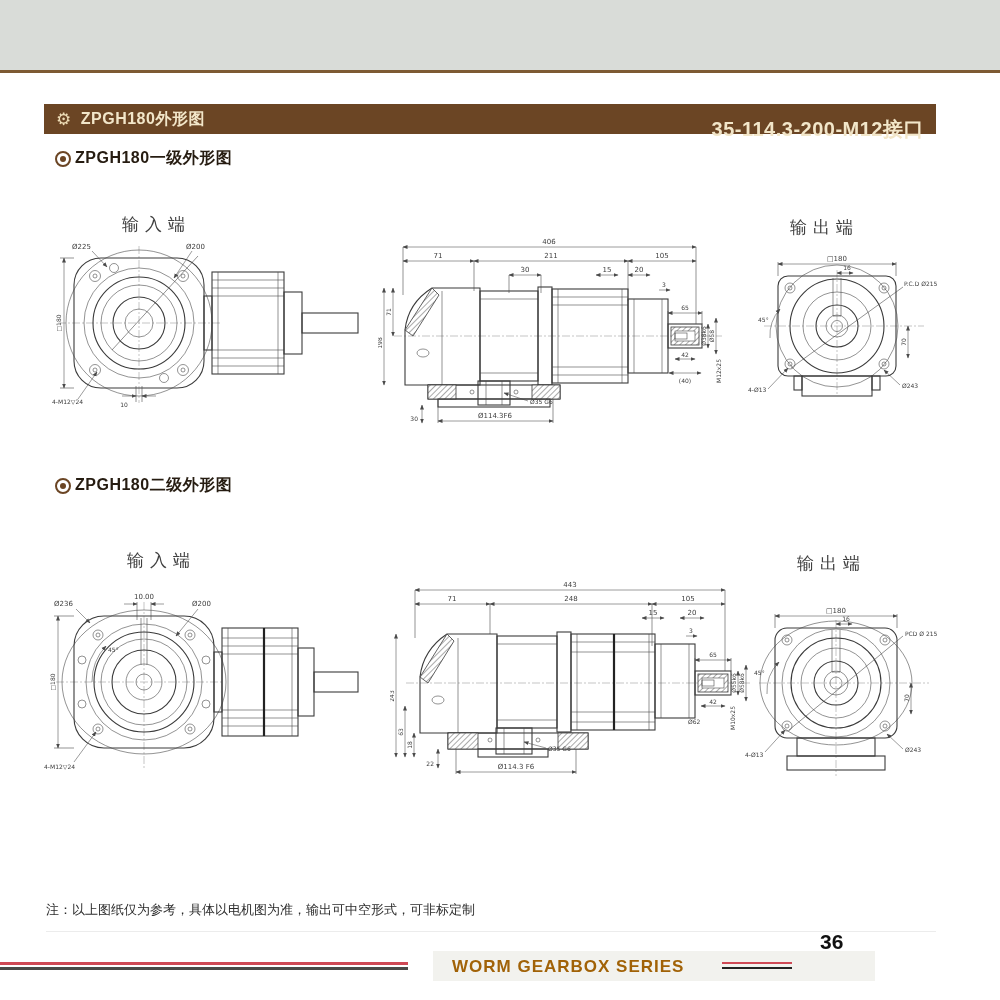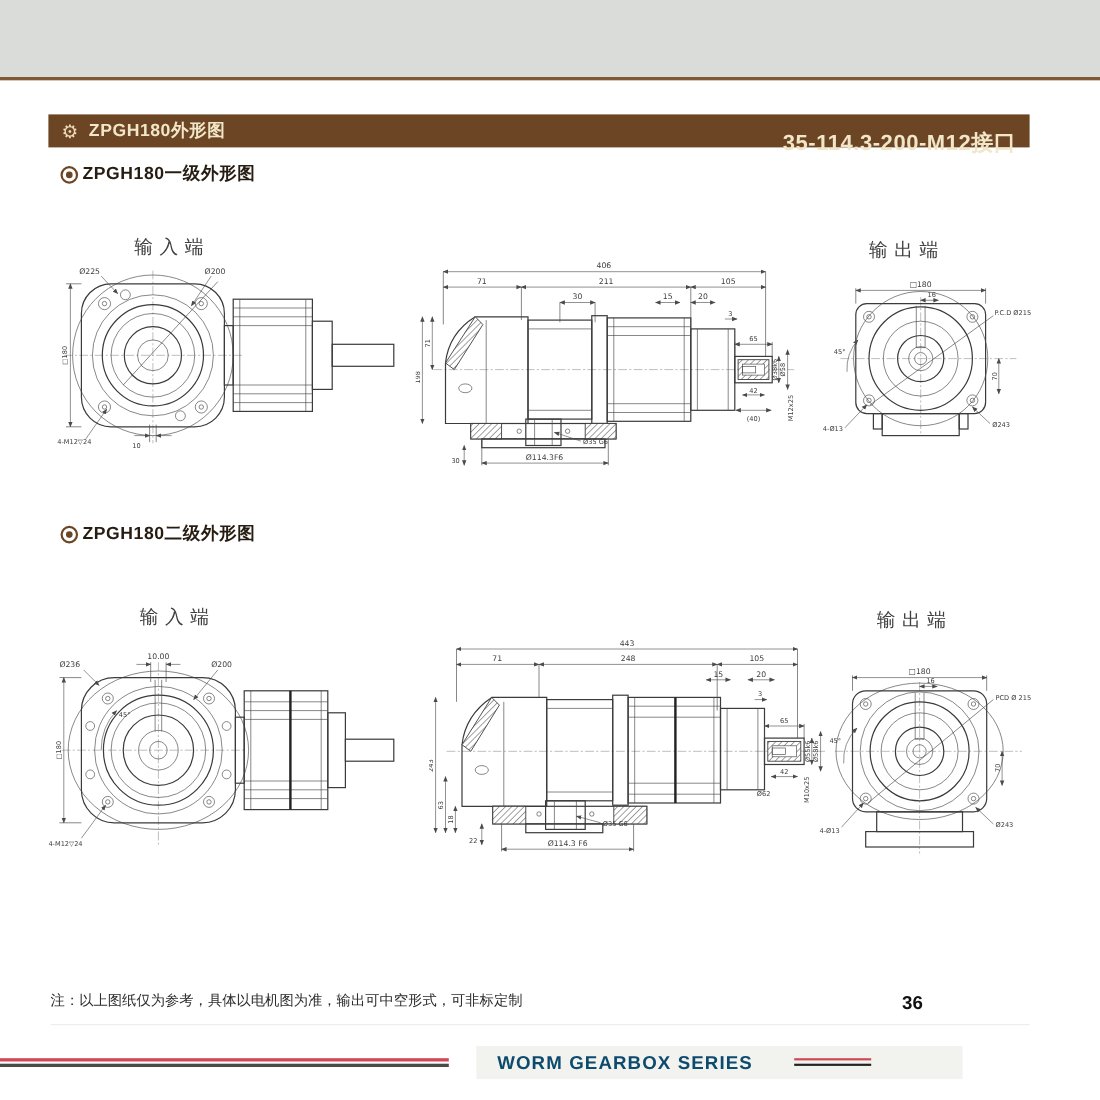--- a/index.html
+++ b/index.html
@@ -25,25 +25,25 @@
   .tl{fill:none;stroke:#4a4a4a;stroke-width:0.6;}
   .cl{fill:none;stroke:#888;stroke-width:0.5;stroke-dasharray:8 2 2 2;}
   .dl{stroke:#4a4a4a;stroke-width:0.55;fill:none;}
   .hf{fill:url(#hp);stroke:#3b3b3b;stroke-width:0.8;}
   .bold{stroke:#222;stroke-width:2.2;}
   
   .f-line-l{position:absolute;left:0;top:962px;width:408px;}
   .f-line-l .r{height:3px;background:#cf4955;}
   .f-line-l .k{height:3px;background:#4a4a48;margin-top:2px;}
   .f-band{position:absolute;left:433px;top:951px;width:442px;height:30px;background:#f2f2ee;}
-  .f-title{position:absolute;left:452px;top:957px;font-size:17px;font-weight:bold;color:#0c4a6e;letter-spacing:1px;}
+  .f-title{position:absolute;left:452px;top:957px;font-size:17px;font-weight:bold;color:#a16207;letter-spacing:1px;}
   .f-line-m{position:absolute;left:722px;top:962px;width:70px;}
   .f-line-m .r{height:2px;background:#cf4955;}
   .f-line-m .k{height:2px;background:#222;margin-top:3px;}
-  .f-page{position:absolute;left:820px;top:902px;font-size:17px;font-weight:bold;color:#111;}
+  .f-page{position:absolute;left:820px;top:930px;font-size:21px;font-weight:bold;color:#111;}
 </style>
 </head>
 <body>
 
 <svg width="0" height="0" style="position:absolute">
   <defs>
     <pattern id="hp" patternUnits="userSpaceOnUse" width="4" height="4" patternTransform="rotate(45)">
       <rect width="4" height="4" fill="#ffffff"></rect>
       <line x1="0" y1="0" x2="0" y2="4" stroke="#555" stroke-width="1"></line>
     </pattern>

